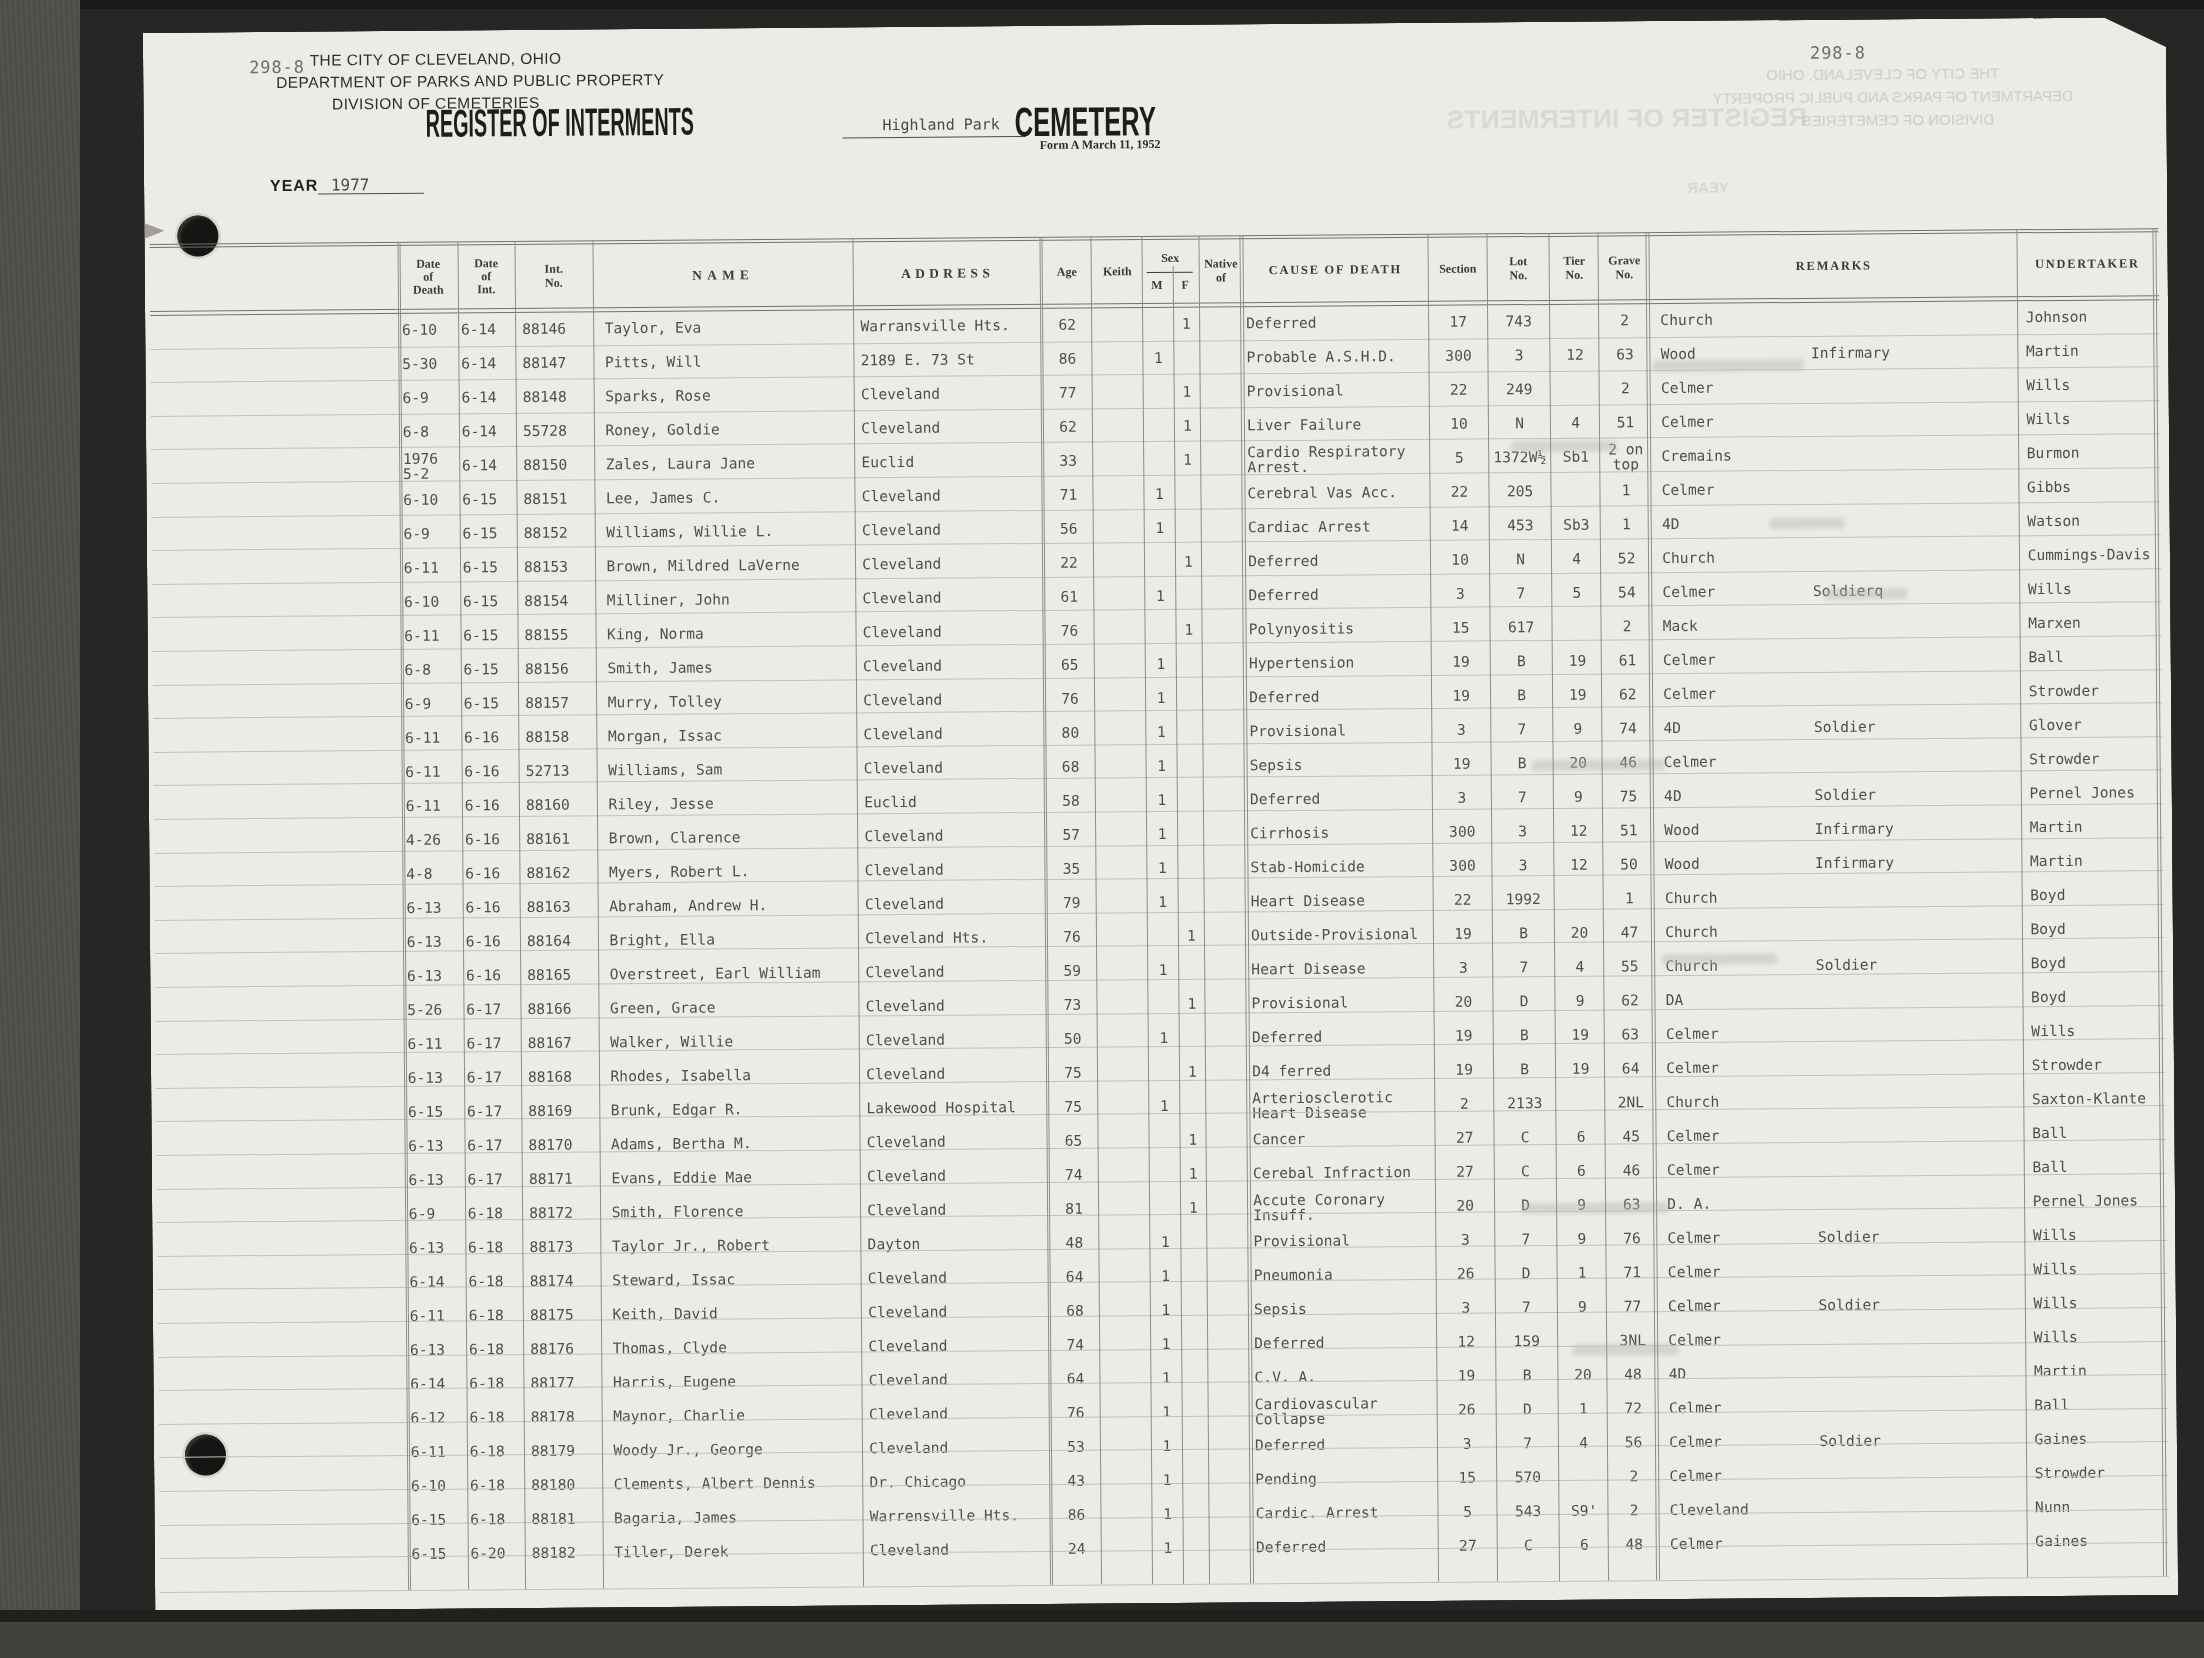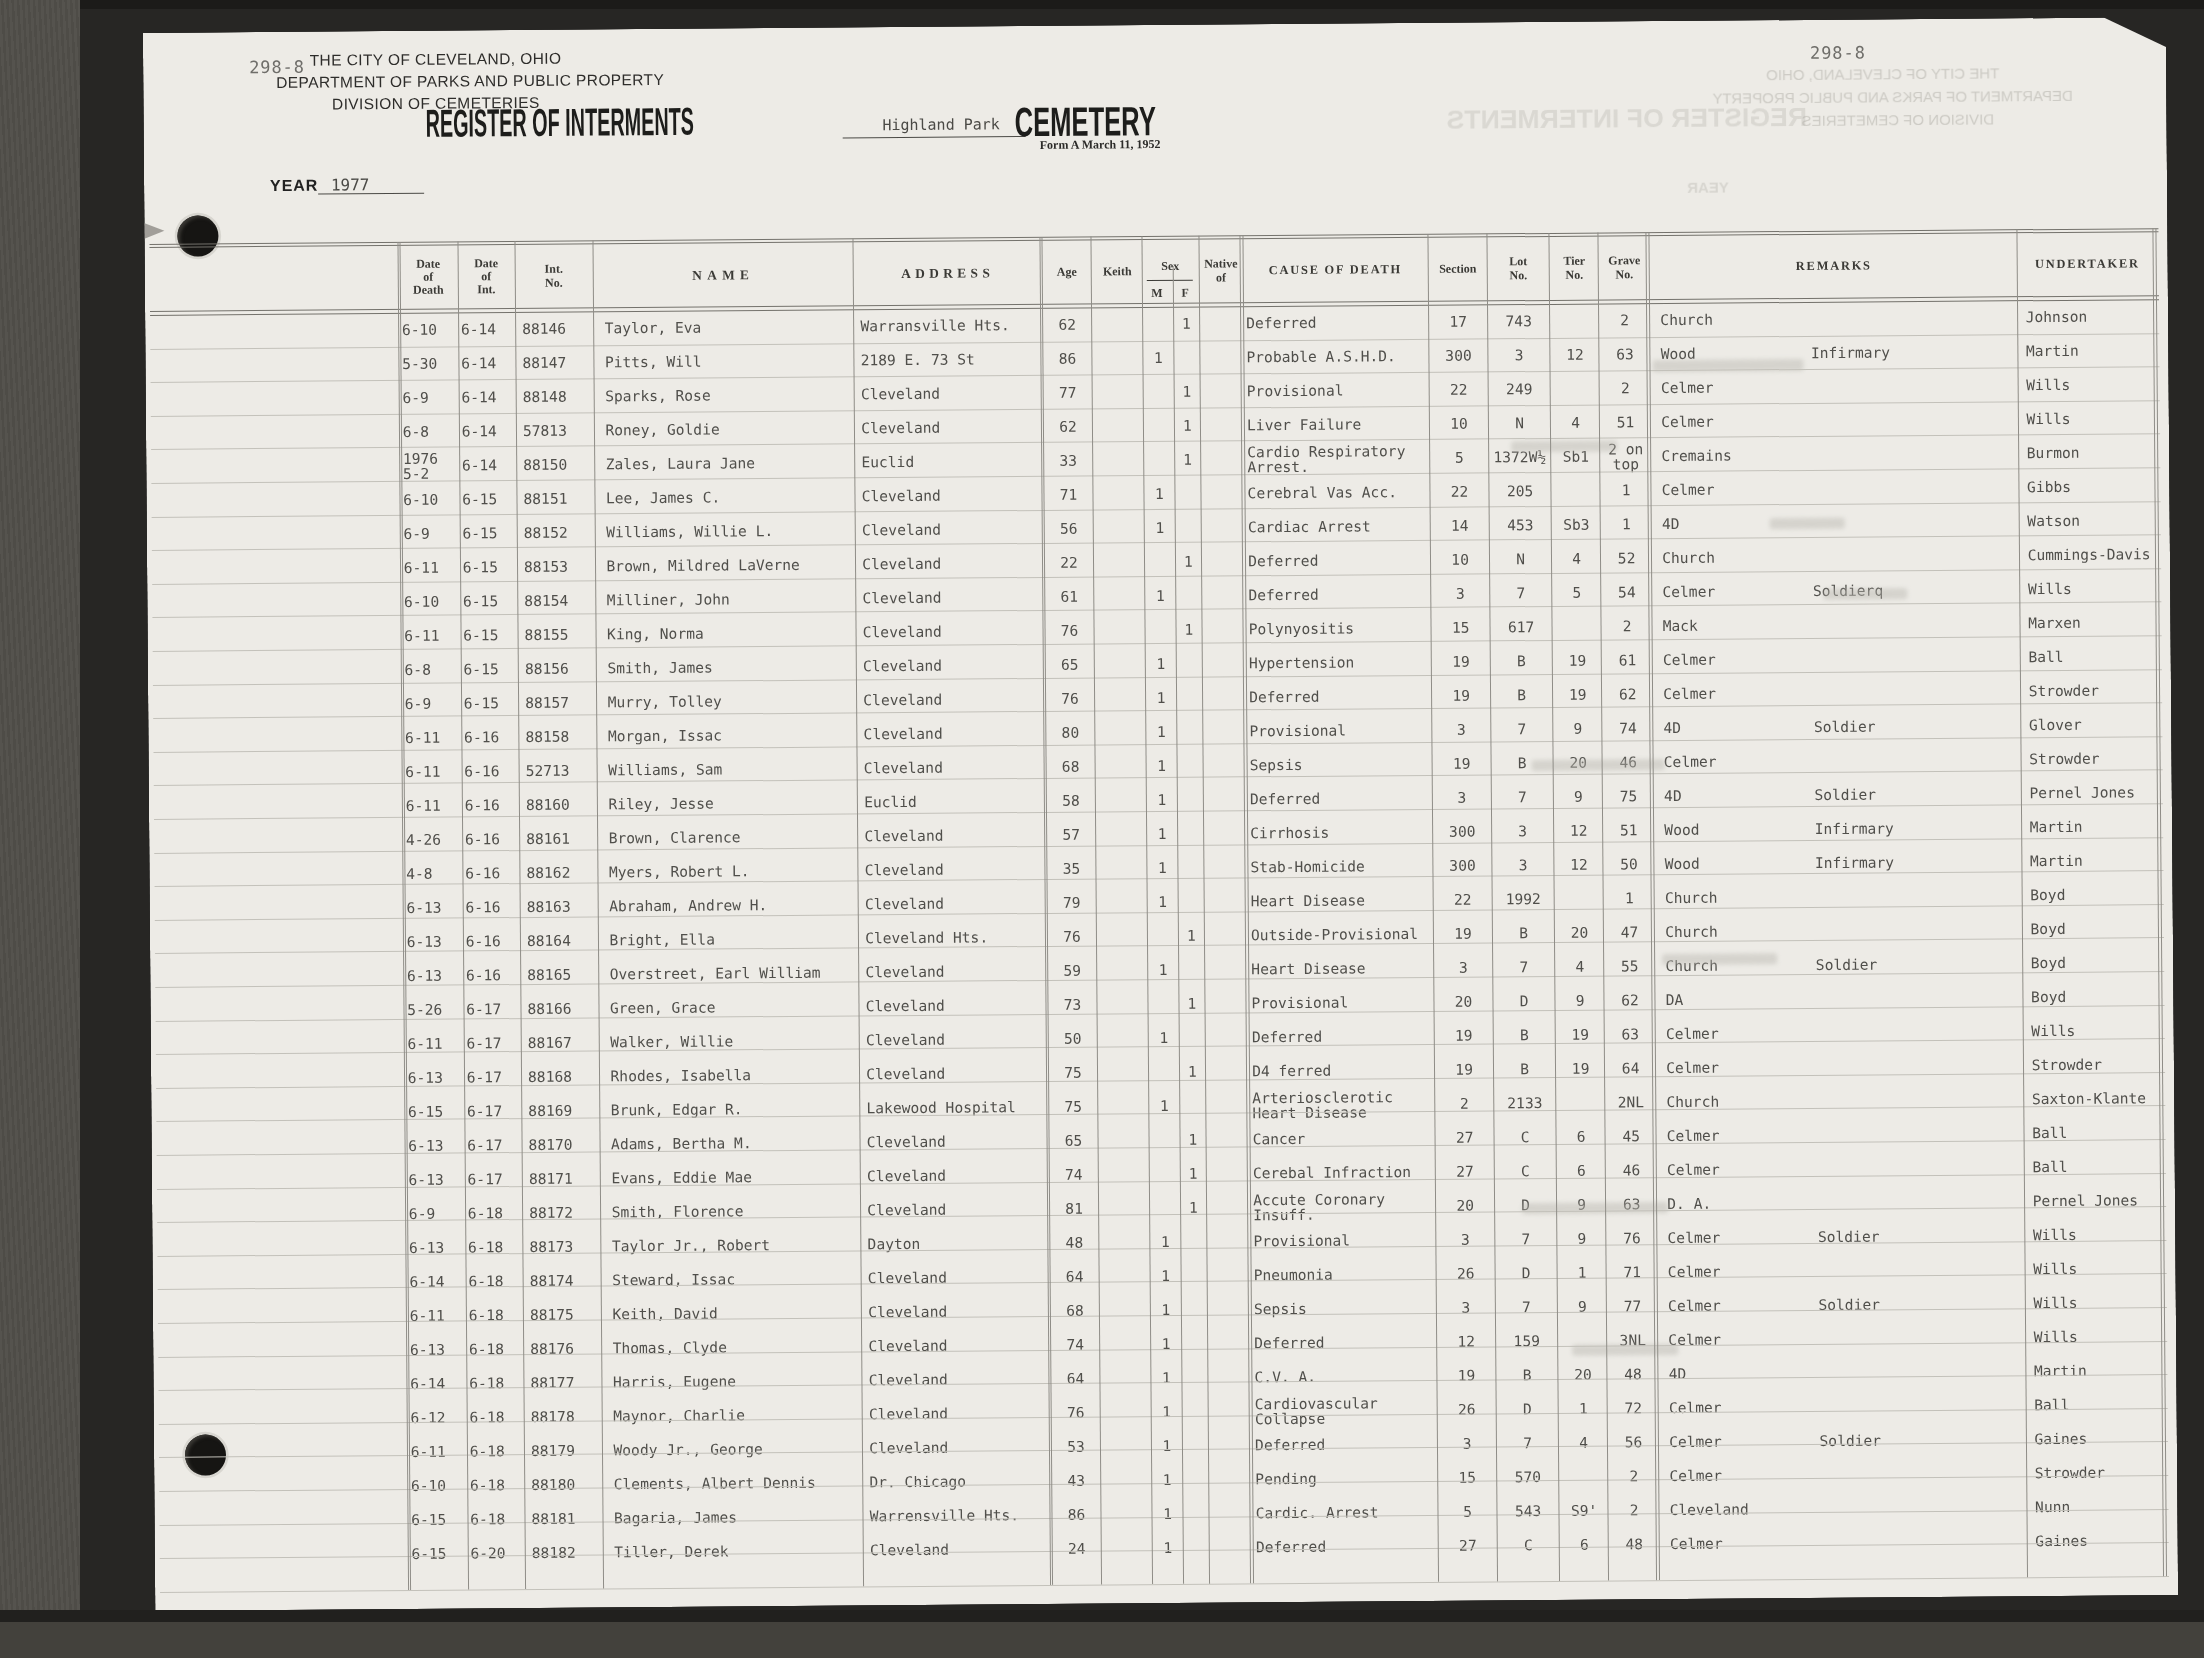--- a/index.html
+++ b/index.html
@@ -53,21 +53,21 @@
   .vline{position:absolute;width:0;border-left:0.9px solid #8f8d87;}
 
   .thead{position:absolute;left:254px;top:211px;width:1756px;height:71px;
       display:grid;grid-template-columns:59px 57px 78px 261px 188px 50px 51px 30px 26.6px 43px 186px 59px 62px 50px 50px 369px 138px;
       font-family:"Liberation Serif",serif;color:#3b3a36;}
   .hc{display:flex;align-items:center;justify-content:center;text-align:center;
       font-size:12px;font-weight:bold;line-height:13.3px;white-space:pre-line;}
   .hc.sp1{letter-spacing:5.3px;font-size:13.3px;}
   .hc.sp2{letter-spacing:4.4px;font-size:13.3px;}
   .hc.sp3{letter-spacing:1.8px;font-size:12.4px;}
-  .sex-group{position:absolute;left:743px;top:11px;width:57px;height:71px;font-family:Liberation Serif, serif;}
+  .sex-group{position:absolute;left:743px;top:3px;width:57px;height:71px;font-family:Liberation Serif, serif;}
   .sex-label{position:absolute;left:0;top:11.5px;width:57px;text-align:center;font-size:12px;font-weight:bold;}
   .sex-underline{position:absolute;left:5.3px;top:33px;width:46px;border-top:0.9px solid #3b3a36;}
   .sex-mf{position:absolute;top:39px;width:26.6px;text-align:center;font-size:12px;font-weight:bold;}
 
   .rows{position:absolute;left:254px;top:282px;width:1756px;}
   .trow{display:grid;height:34px;
       grid-template-columns:59px 57px 78px 261px 188px 50px 51px 30px 26.6px 43px 186px 59px 62px 50px 50px 369px 138px;}
   .cell{font-family:"DejaVu Sans Mono",monospace;font-size:14.6px;color:#504f4b;
       display:flex;align-items:center;white-space:pre-line;line-height:15.5px;overflow:visible;}
   .c-dod,.c-doi{padding-left:2.7px;}
@@ -210,21 +210,21 @@
         <div class="cell c-sec">22</div>
         <div class="cell c-lot">249</div>
         <div class="cell c-tier"></div>
         <div class="cell c-grave">2</div>
         <div class="cell c-remarks"><span class="remark-loc">Celmer</span><span class="remark-note"></span></div>
         <div class="cell c-und">Wills</div>
       </div>
       <div class="trow">
         <div class="cell c-dod">6-8</div>
         <div class="cell c-doi">6-14</div>
-        <div class="cell c-no">57813</div>
+        <div class="cell c-no">55728</div>
         <div class="cell c-name">Roney, Goldie</div>
         <div class="cell c-addr">Cleveland</div>
         <div class="cell c-age">62</div>
         <div class="cell c-color"></div>
         <div class="cell c-m"></div>
         <div class="cell c-f">1</div>
         <div class="cell c-native"></div>
         <div class="cell c-cause">Liver Failure</div>
         <div class="cell c-sec">10</div>
         <div class="cell c-lot">N</div>

